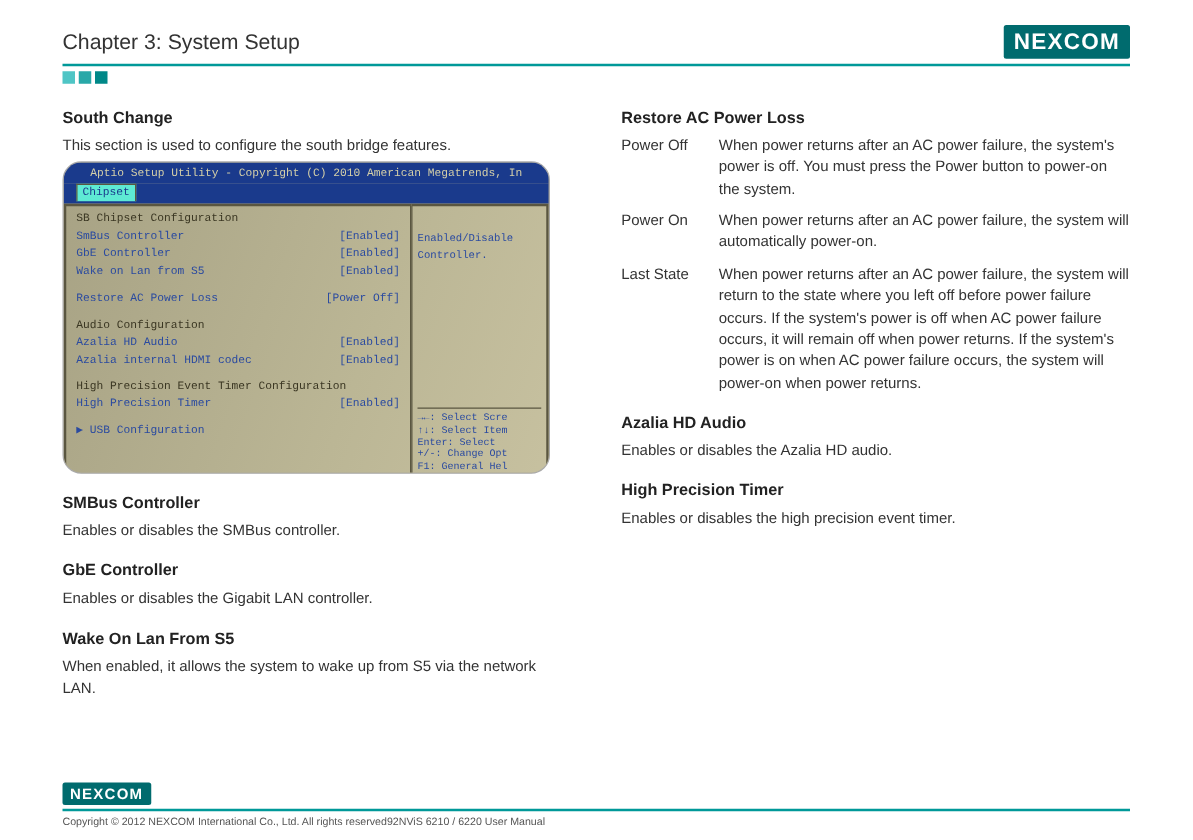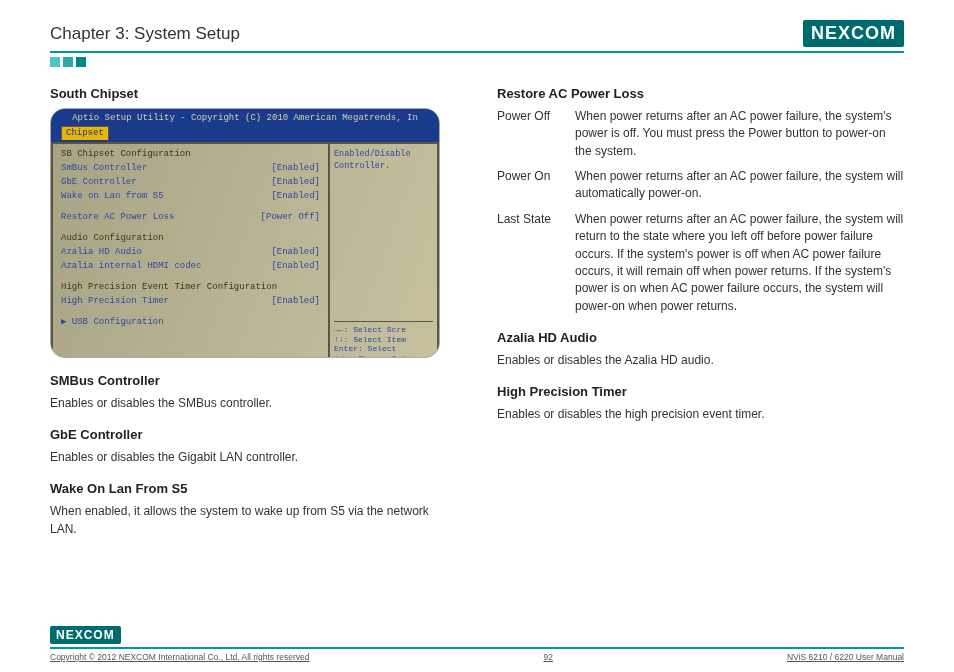--- a/index.html
+++ b/index.html
@@ -97,21 +97,21 @@
     padding: 3px 6px 1px 6px;
     text-align: center;
   }
   .bios-tab {
     background: #1a3a8c;
     font-family: "Courier New", monospace;
     font-size: 9px;
     padding: 0 6px 2px 10px;
   }
   .bios-tab span {
-    background: #eab308;
+    background: #5eead4;
     color: #1a3a8c;
     padding: 0 4px;
     display: inline-block;
     border: 1px solid #5a5640;
     border-bottom: none;
   }
   .bios-body {
     display: flex;
     height: 237px;
     font-family: "Courier New", monospace;
@@ -126,21 +126,21 @@
     padding: 4px 8px;
     color: #3a3622;
     display: flex;
     flex-direction: column;
     gap: 1px;
   }
   .bios-right {
     width: 110px;
     border: 2px solid #5a5640;
     border-left: 1px solid #5a5640;
-    padding: 4px 4px;
+    padding: 20px 4px;
     color: #2a4aa0;
     font-size: 8.5px;
     display: flex;
     flex-direction: column;
     justify-content: space-between;
   }
   .bios-row { display: flex; justify-content: space-between; }
   .bios-row .v { color: #2a4aa0; }
   .bios-blue { color: #2a4aa0; }
   .bios-gray { color: #3a3622; }
@@ -167,45 +167,44 @@
     height: 2px;
     background: #009999;
     margin: 3px 0;
   }
   .footer-top {
     display: flex;
     justify-content: flex-start;
   }
   .footer-row {
     display: flex;
-    justify-content: space-between;
     font-size: 8.5px;
     color: #555;
-    text-decoration: underline;
   }
 </style>
 </head>
 <body>
 
 <div class="page">
   <div class="header">
     <span class="chapter">Chapter 3: System Setup</span>
     <span class="logo">NE<span class="x">X</span>COM</span>
   </div>
   <div class="rule"></div>
   <div class="squares">
     <span class="sq1"></span>
       <span class="sq2"></span>
       <span class="sq3"></span>
   </div>
 
   <div class="columns">
 
     <div class="col">
-      <div class="section-head first">South Chipset</div>
+      <div class="section-head first">South Change</div>
+      <div>This section is used to configure the south bridge features.</div>
 
       <div class="bios-img">
         <div class="bios-top">Aptio Setup Utility - Copyright (C) 2010 American Megatrends, In</div>
         <div class="bios-tab"><span>Chipset</span></div>
         <div class="bios-body">
           <div class="bios-left">
             <div class="bios-gray">SB Chipset Configuration</div>
             <div class="bios-row bios-blue">
                 <span>SmBus Controller</span>
                 <span class="v">[Enabled]</span>

